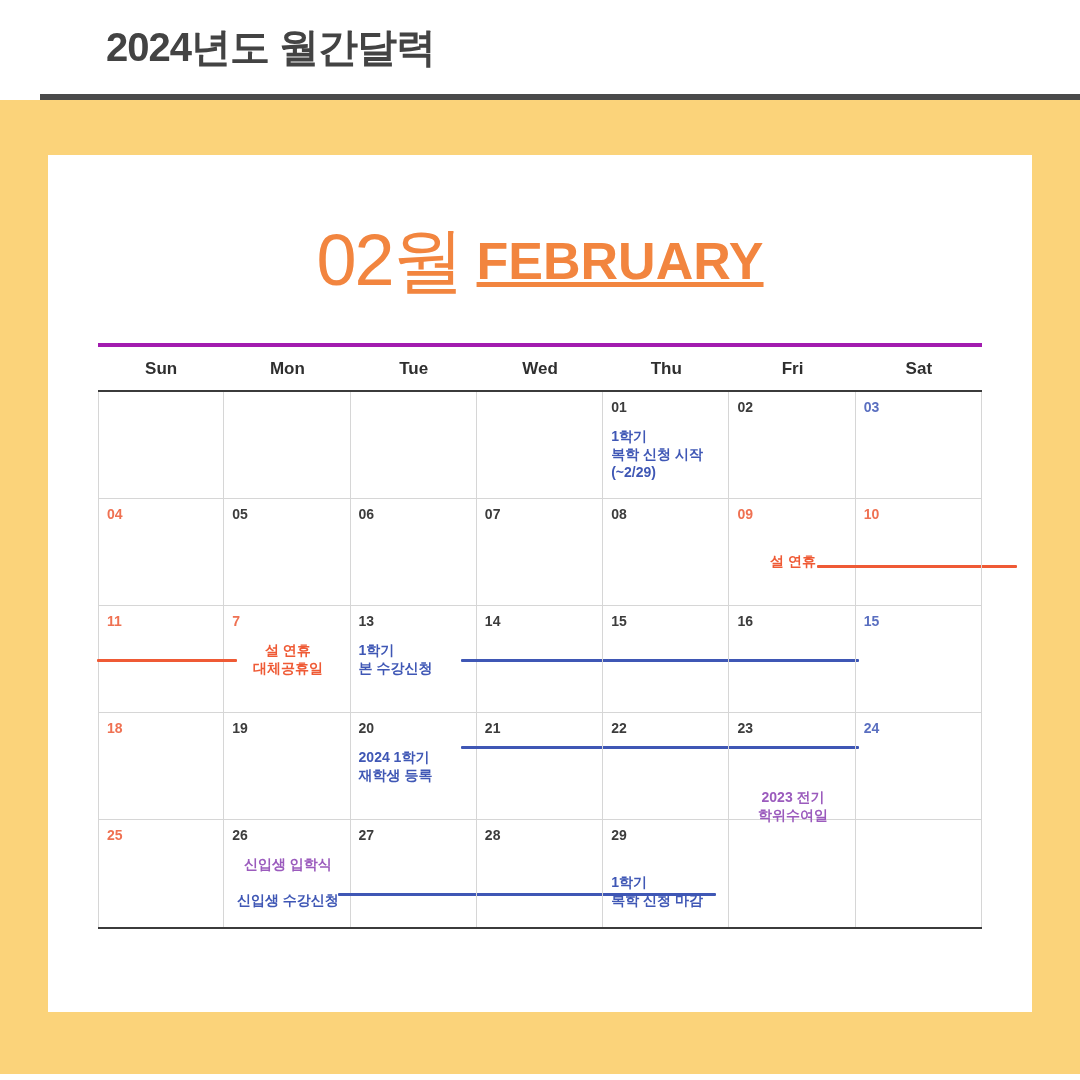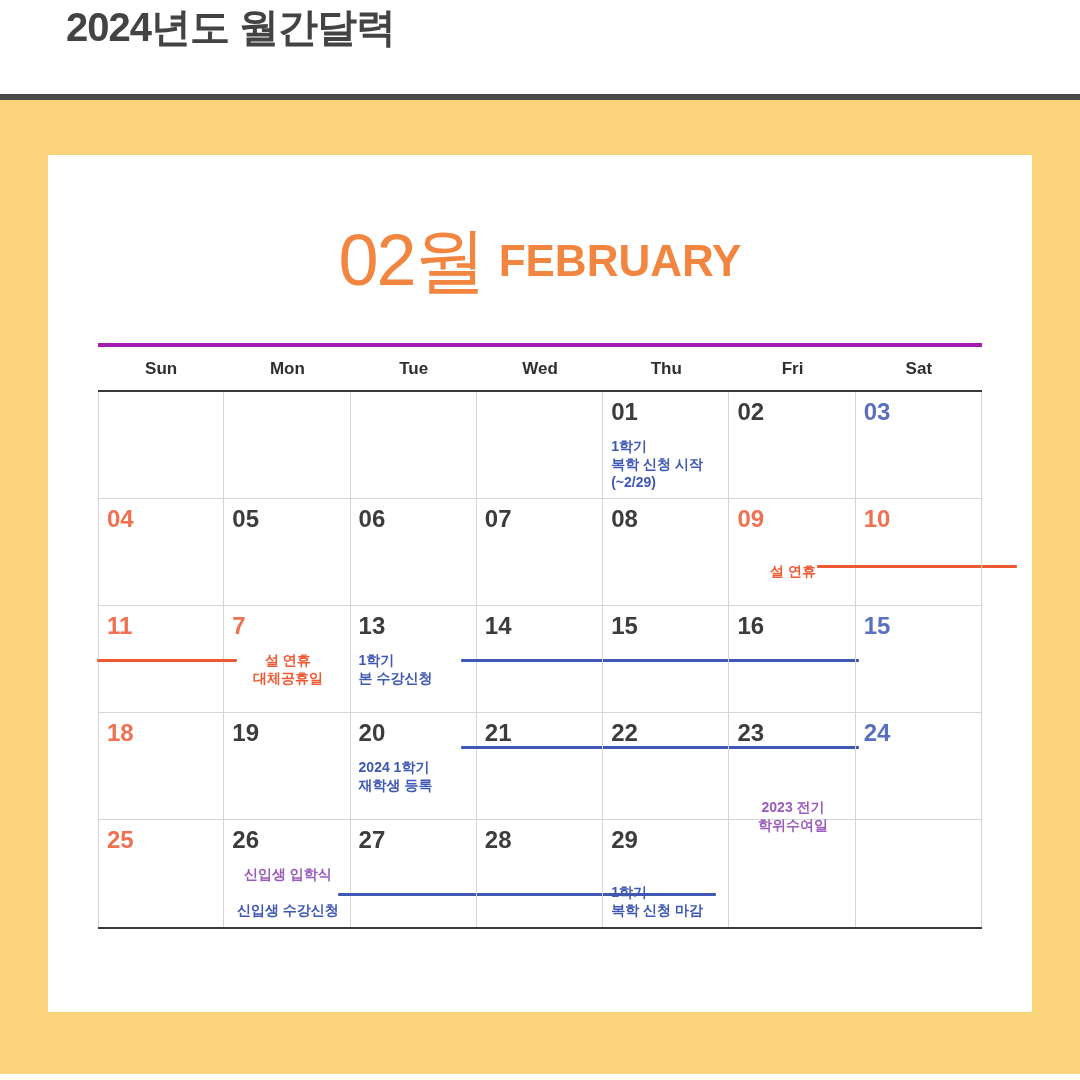--- a/index.html
+++ b/index.html
@@ -13,23 +13,24 @@
     font-family: "Liberation Sans", sans-serif;
     overflow: hidden;
   }
 
   
   .page-header {
     height: 100px;
     background: #ffffff;
     border-bottom: 6px solid #4a4a4a;
     display: flex;
-    align-items: flex-start;
+    align-items: center;
     box-sizing: border-box;
     padding-left: 66px;
+    margin-left: 40px;
   }
   .page-title {
     font-size: 40px;
     font-weight: bold;
     color: #434343;
     letter-spacing: -1px;
   }
 
   
   .frame {
@@ -58,26 +59,27 @@
     white-space: nowrap;
   }
   .month-num {
     font-size: 72px;
     font-weight: normal;
     color: #f2853f;
     letter-spacing: -2px;
     vertical-align: middle;
   }
   .month-en {
-    font-size: 44px;
+    font-size: 52px;
     font-weight: bold;
     color: #f2853f;
     letter-spacing: 0px;
     vertical-align: middle;
     margin-left: 14px;
+    text-decoration: underline;
   }
 
   
   .calendar {
     border-top: 4px solid #a21caf;
     border-bottom: 2px solid #3b3b3b;
     margin: 0 18px;
   }
   .dow-row {
     display: grid;
@@ -100,21 +102,21 @@
     height: 107px;
     border-right: 1px solid #d6d6d6;
     border-bottom: 1px solid #d6d6d6;
     box-sizing: border-box;
     padding: 8px 6px 0 8px;
     overflow: visible;
   }
   .cell.col0 { border-left: 1px solid #d6d6d6; }
   .grid .cell:nth-child(n+29):nth-child(-n+35) { border-bottom: none; }
   .daynum {
-    font-size: 24px;
+    font-size: 14px;
     font-weight: bold;
     color: #3c3c3c;
     line-height: 1;
   }
   .daynum.sun { color: #ef7152; }
   .daynum.sat { color: #5a6fc0; }
   .daynum.holiday { color: #ef7152; }
 
   .events {
     margin-top: 14px;

